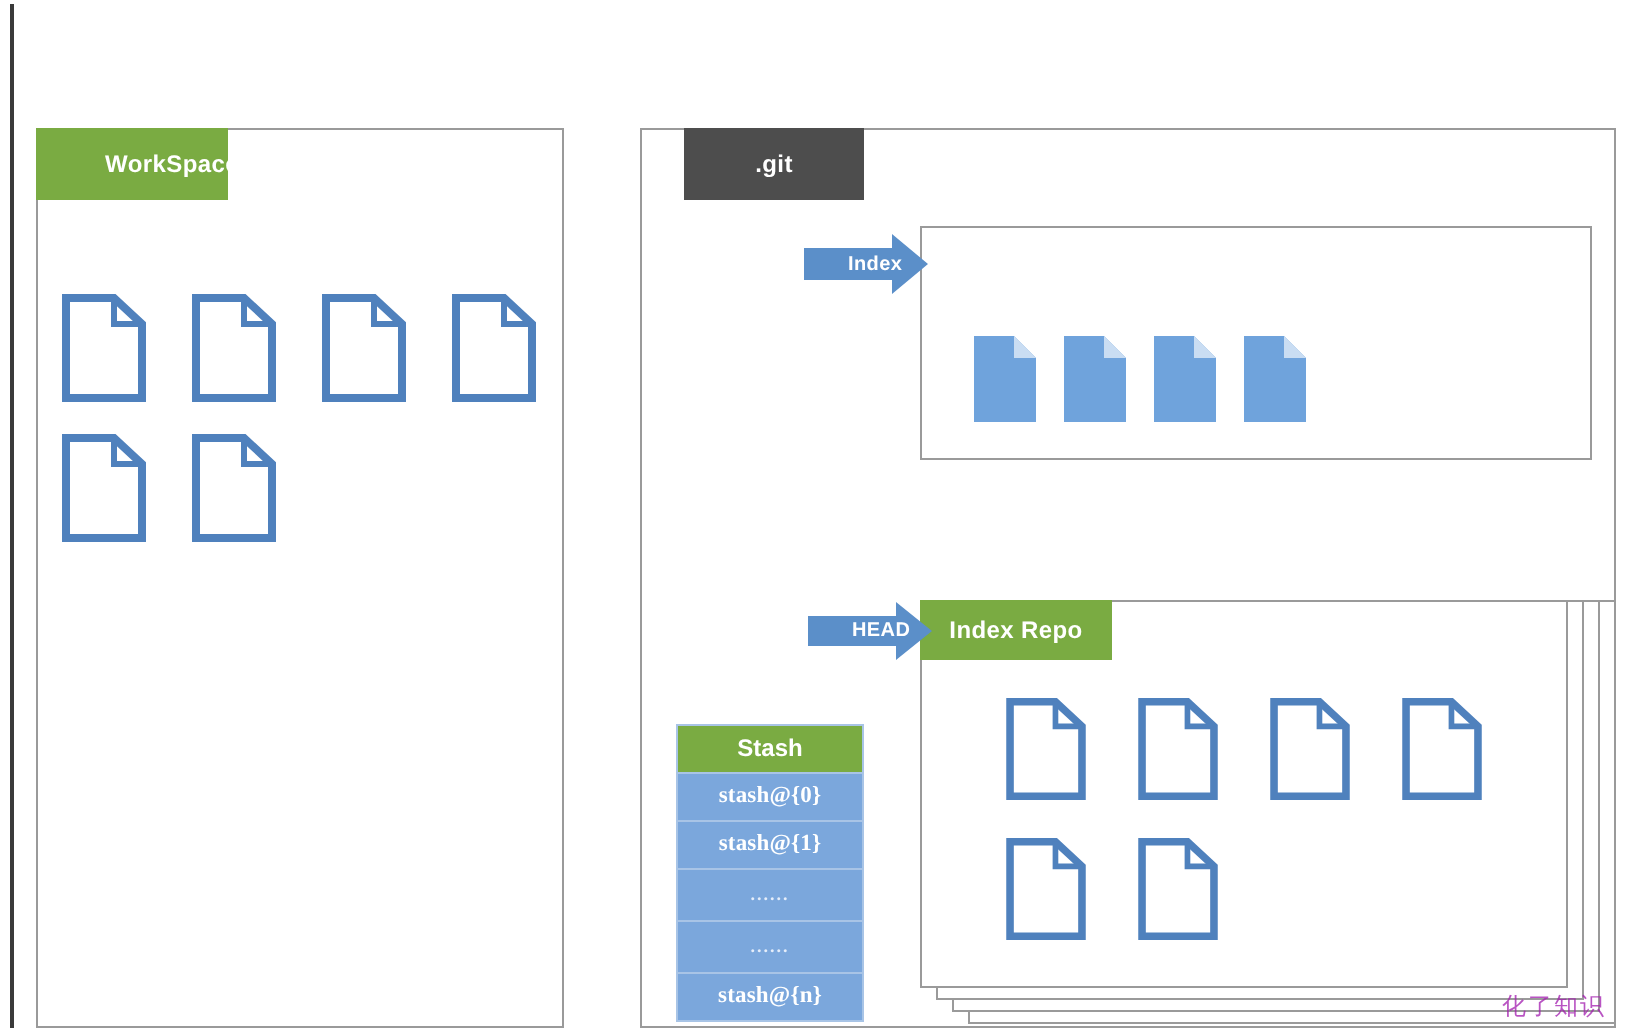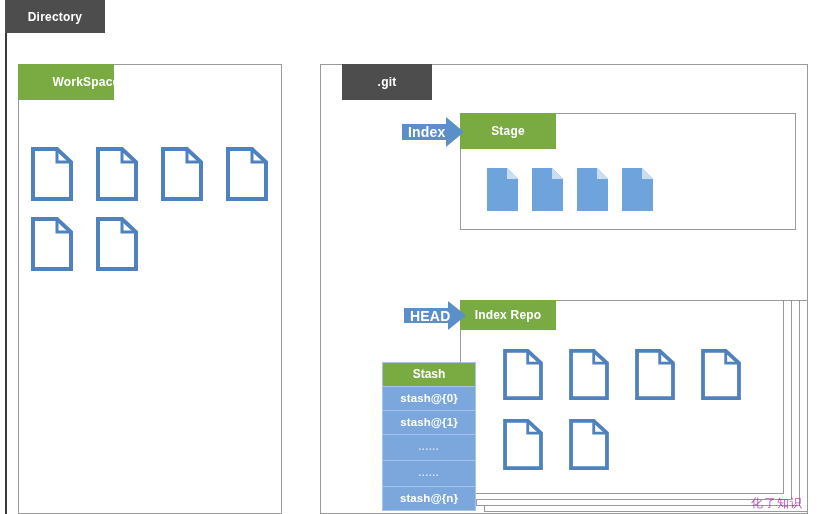--- a/index.html
+++ b/index.html
@@ -71,59 +71,59 @@
   }
   .arrow-tag svg { display: block; }
   .arrow-label {
     position: absolute;
     left: 0;
     top: 0;
     width: 100%;
     height: 100%;
     display: flex;
     align-items: center;
-    padding-left: 6px;
+    padding-left: 22px;
     box-sizing: border-box;
     color: #ffffff;
     font-weight: bold;
-    font-size: 14px;
+    font-size: 10px;
     letter-spacing: .2px;
     pointer-events: none;
   }
 
   
   #stash-box {
     position: absolute;
     left: 338px;
     top: 362px;
     width: 94px;
     border: 1px solid #a8c4e6;
     box-sizing: border-box;
     z-index: 8;
     background: #7ba7dc;
-    margin-left: 44px;
   }
   .stash-head {
     background: #7aab42;
     color: #ffffff;
     font-weight: bold;
     font-size: 12px;
     text-align: center;
     padding: 4px 0 5px;
     border-bottom: 1px solid #a8c4e6;
   }
   .stash-row {
     background: #7ba7dc;
     color: #ffffff;
     font-weight: bold;
     font-size: 11.5px;
     text-align: center;
     padding: 5px 0 6px;
     border-bottom: 1px solid #a8c4e6;
     letter-spacing: .1px;
+    font-family: Liberation Serif, serif;
   }
   .stash-row:last-child { border-bottom: none; }
   .stash-row.dots {
     font-size: 9px;
     letter-spacing: 1px;
     color: #e6eefa;
     padding: 7px 0 8px;
   }
 
   
@@ -147,21 +147,20 @@
     opacity: .75;
   }
 </style>
 </head>
 <body>
 
 <div id="canvas">
 
   <div id="directory-frame"></div>
 
-  <div class="tag tag-dark" style="left:5px; top:0px; width:100px; height:33px; font-size:12px;">Directory</div>
 
   <div class="panel" style="left:18px; top:64px; width:264px; height:450px;"></div>
 
   <div class="tag tag-green" style="left:18px; top:64px; width:96px; height:36px; font-size:12px;padding-left:40px;">WorkSpace</div>
 
   <div class="file-row" style="left:30px; top:146px; gap:21px;">
     <span class="file">
       <svg width="44" height="56" viewBox="0 0 44 56">
         <path d="M3 3 H27 L41 16 V53 H3 Z" fill="#ffffff" stroke="#4f81bd" stroke-width="4" stroke-linejoin="miter"></path>
         <path d="M27 3 L27 16 L41 16" fill="none" stroke="#4f81bd" stroke-width="3"></path>
@@ -201,21 +200,20 @@
       </svg>
     </span>
   </div>
 
   <div class="panel" style="left:320px; top:64px; width:488px; height:450px;"></div>
 
   <div class="tag tag-dark" style="left:320px; top:64px; width:90px; height:36px; font-size:12px;margin-left:22px;">.git</div>
 
   <div class="panel" style="left:460px; top:113px; width:336px; height:117px;"></div>
 
-  <div class="tag tag-green" style="left:460px; top:113px; width:96px; height:36px; font-size:12px;">Stage</div>
 
   <div class="arrow-tag" style="left:402px; top:117px; width:62px; height:30px;">
     <svg width="62" height="30" viewBox="0 0 62 30">
       <path d="M0 7 H44 V0 L62 15 L44 30 V23 H0 Z" fill="#5b8fc9"></path>
     </svg>
     <span class="arrow-label">Index</span>
   </div>
 
   <div class="file-row" style="left:487px; top:168px; gap:14px;">
     <span class="file">

